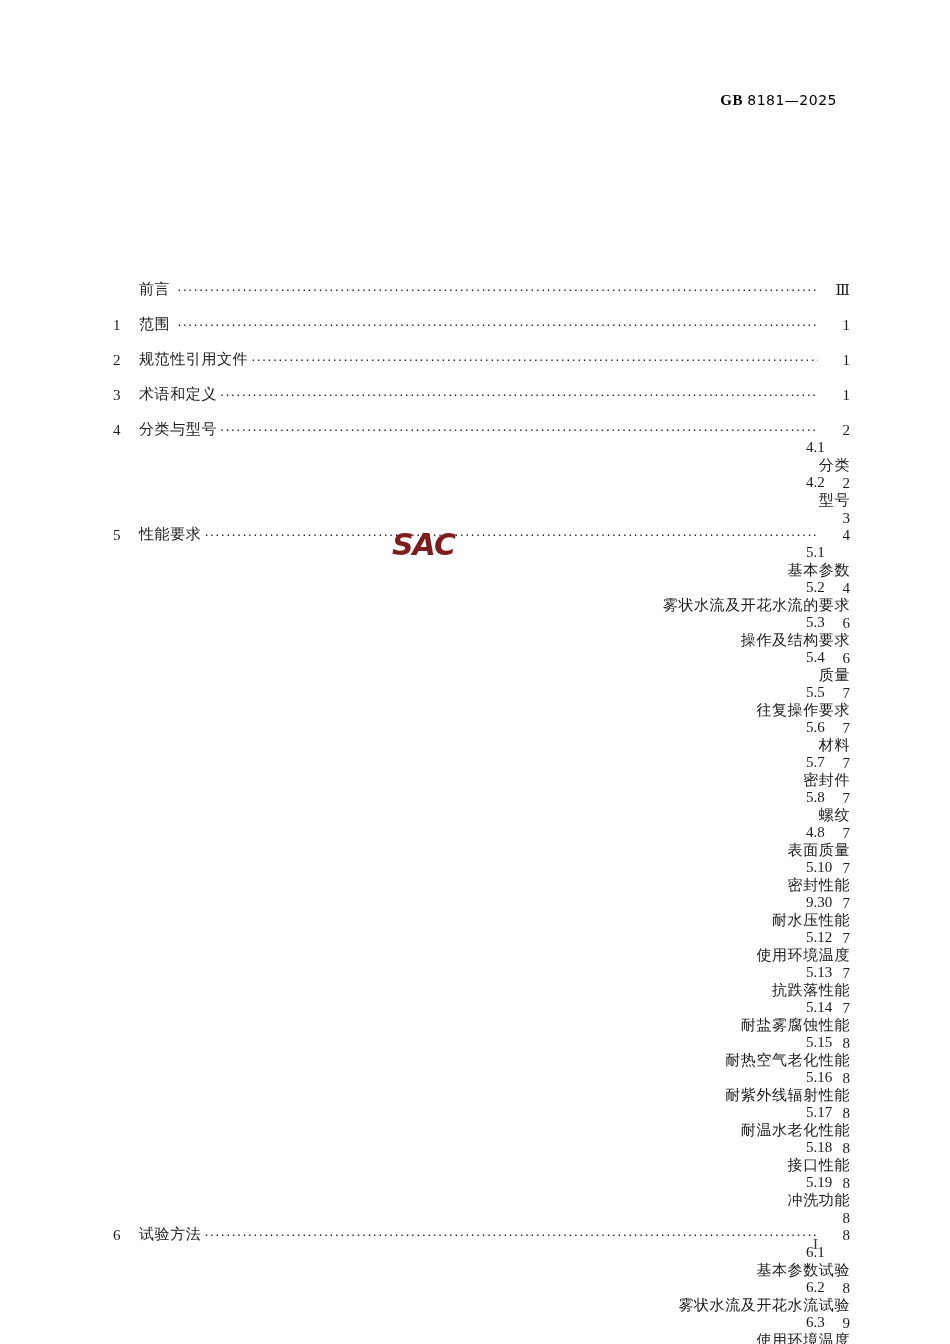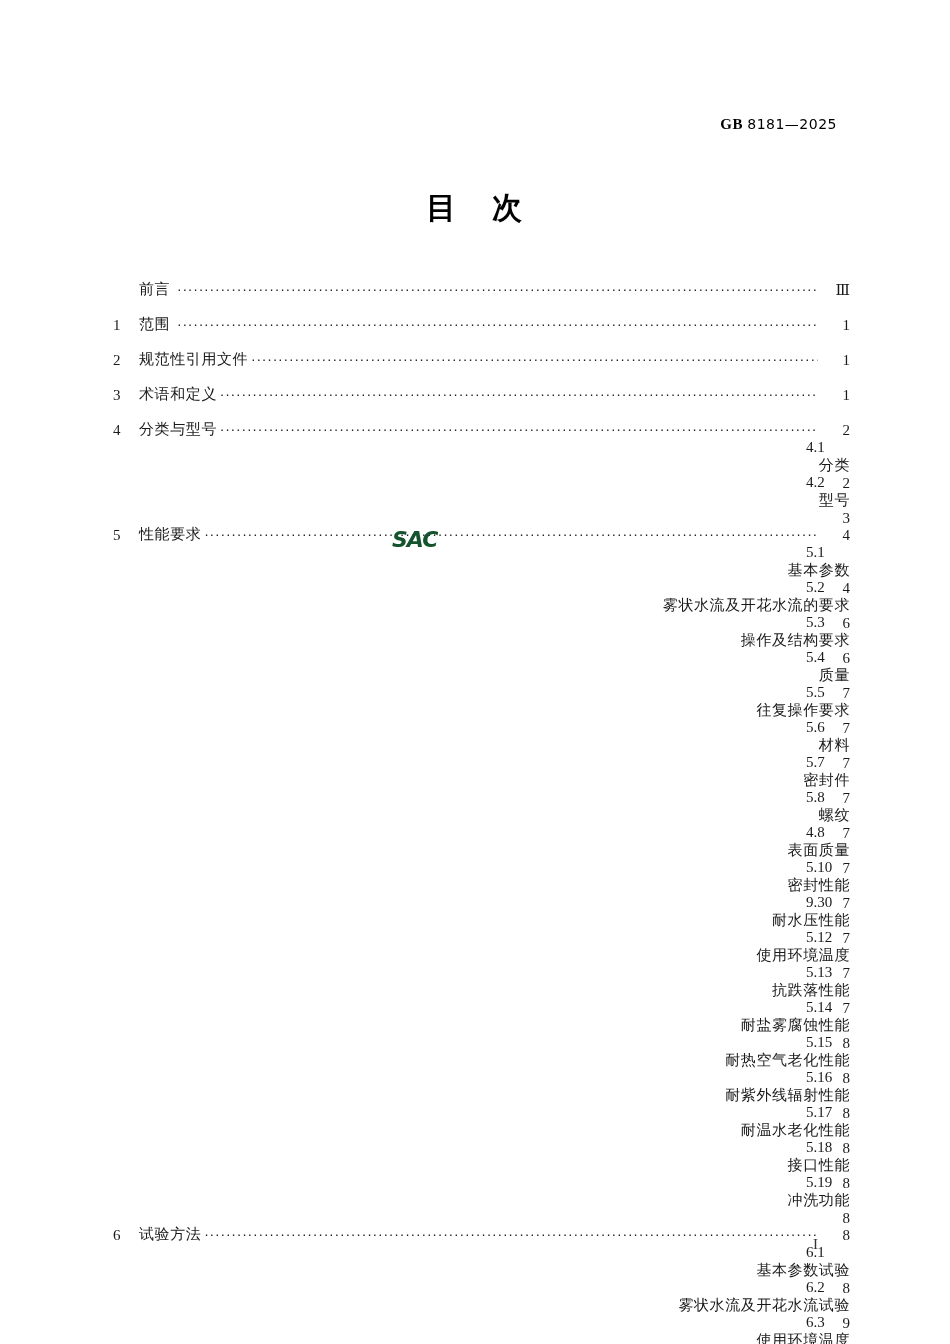--- a/index.html
+++ b/index.html
@@ -16,21 +16,21 @@
     width: 950px;
     height: 1344px;
     background: #ffffff;
     overflow: hidden;
     box-sizing: border-box;
   }
 
   
   #header {
     position: absolute;
-    top: 116px;
+    top: 92px;
     left: 113px;
     right: 113px;
     height: 24px;
     display: flex;
     justify-content: flex-end;
     align-items: flex-start;
   }
   #header .std-no {
     font-size: 15px;
     letter-spacing: 0.5px;
@@ -119,25 +119,25 @@
     font-size: 15px;
     color: #1a1a1a;
   }
 
   
   #watermark {
     position: absolute;
     left: 392px;
     top: 527px;
     font-family: "DejaVu Sans", "Liberation Sans", sans-serif;
-    font-size: 22px;
+    font-size: 30px;
     font-weight: bold;
     font-style: italic;
     letter-spacing: -1px;
-    color: #14532d;
+    color: #7f1d1d;
     user-select: none;
     pointer-events: none;
   }
 
   
   #footer {
     position: absolute;
     top: 1235px;
     left: 113px;
     width: 737px;
@@ -155,23 +155,20 @@
 <body>
 
 <div id="page">
 
   <div id="header">
     <div class="std-no">
       <span class="gb">GB</span><span class="sp">&nbsp;</span><span class="num">8181—2025</span>
     </div>
   </div>
 
-  <div id="doc-title">
-    <span>目</span><span class="sp"></span><span>次</span>
-  </div>
 
   <div id="toc">
       <div class="toc-row lvl1">
         <span class="num"></span>
         <span class="label">前言</span>
         <span class="gap"></span>
         <span class="leader"></span>
         <span class="page">Ⅲ</span>
       </div>
       <div class="toc-row lvl1">

